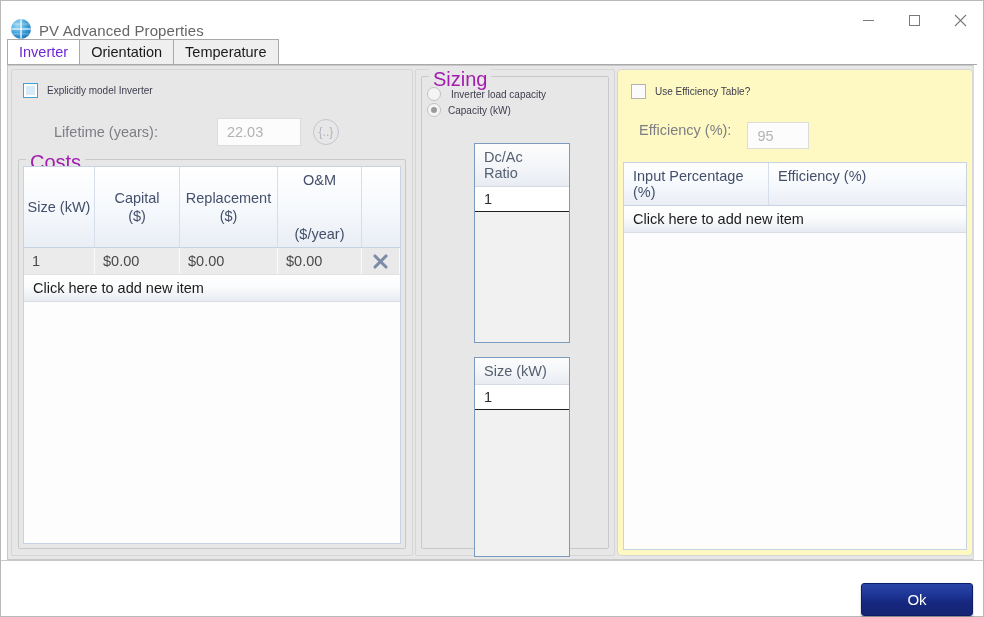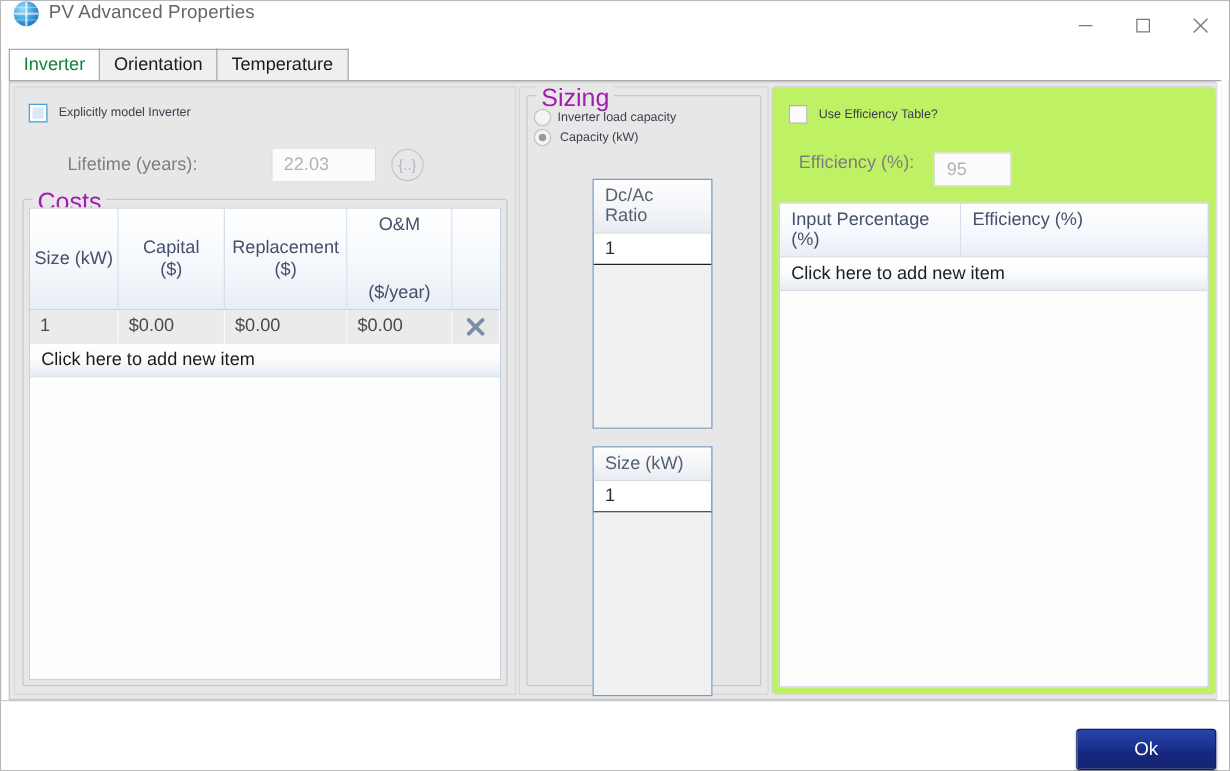--- a/index.html
+++ b/index.html
@@ -19,21 +19,21 @@
     display: flex;
     flex-direction: column;
   }
 
   
   .titlebar {
     height: 38px;
     flex: 0 0 38px;
     background: #ffffff;
     display: flex;
-    align-items: flex-start;
+    align-items: flex-end;
     position: relative;
   }
   .title-icon {
     width: 20px; height: 20px;
     margin-left: 10px; margin-right: 8px;
     border-radius: 50%;
     background: radial-gradient(circle at 34% 30%, #9fd8f5 0%, #4aa8e0 42%, #1f7fc4 72%, #1466a8 100%);
     position: relative;
     overflow: hidden;
     flex: 0 0 auto;
@@ -90,21 +90,21 @@
     font-size: 14.5px;
     color: #1a1a1a;
     border: 1px solid #a9a9a9;
     border-bottom: none;
     background: #efefef;
     margin-right: -1px;
     position: relative;
   }
   .tab.active {
     background: #ffffff;
-    color: #15803d;
+    color: #6d28d9;
     z-index: 2;
     border-color: #a9a9a9;
     text-align: center;
   }
 
   
   .content {
     flex: 1 1 auto;
     background: #e7e7e7;
     border-top: 1px solid #a9a9a9;
@@ -134,21 +134,21 @@
     left: 408px; top: 4px;
     width: 200px; bottom: 4px;
     background: #e7e7e7;
     border: 1px solid #d6d6d6;
     border-radius: 2px;
   }
   .panel-right {
     position: absolute;
     left: 610px; top: 4px;
     right: 4px; bottom: 4px;
-    background: #bef264;
+    background: #fef9c3;
     border: 1px solid #d6d6d6;
     border-radius: 4px;
   }
 
   
   .chk-row { display: flex; align-items: center; }
   .checkbox {
     width: 15px; height: 15px;
     border: 1px solid #b3b3b3;
     background: #fbfbfb;
@@ -470,21 +470,21 @@
       </div>
     </div>
 
     <div class="panel-mid">
       <div class="groupbox" style="left:5px; right:5px; top:6px; bottom:6px;">
         <div class="group-title">Sizing</div>
 
         <div style="position:absolute; left:5px; top:10px; right:5px;">
           <div class="chk-row" style="margin-bottom:2px;">
             <div class="radio"></div>
-            <div class="chk-label" style="margin-left:5px;">Inverter load capacity</div>
+            <div class="chk-label" style="margin-left:10px;">Inverter load capacity</div>
           </div>
           <div class="chk-row">
             <div class="radio checked"></div>
             <div class="chk-label" style="margin-left:7px;">Capacity (kW)</div>
           </div>
         </div>
 
         <div class="mini-grid" style="position:absolute; left:52px; right:38px; top:66px; height:200px;">
           <div class="mini-head">Dc/Ac Ratio</div>
           <div class="mini-cell">

